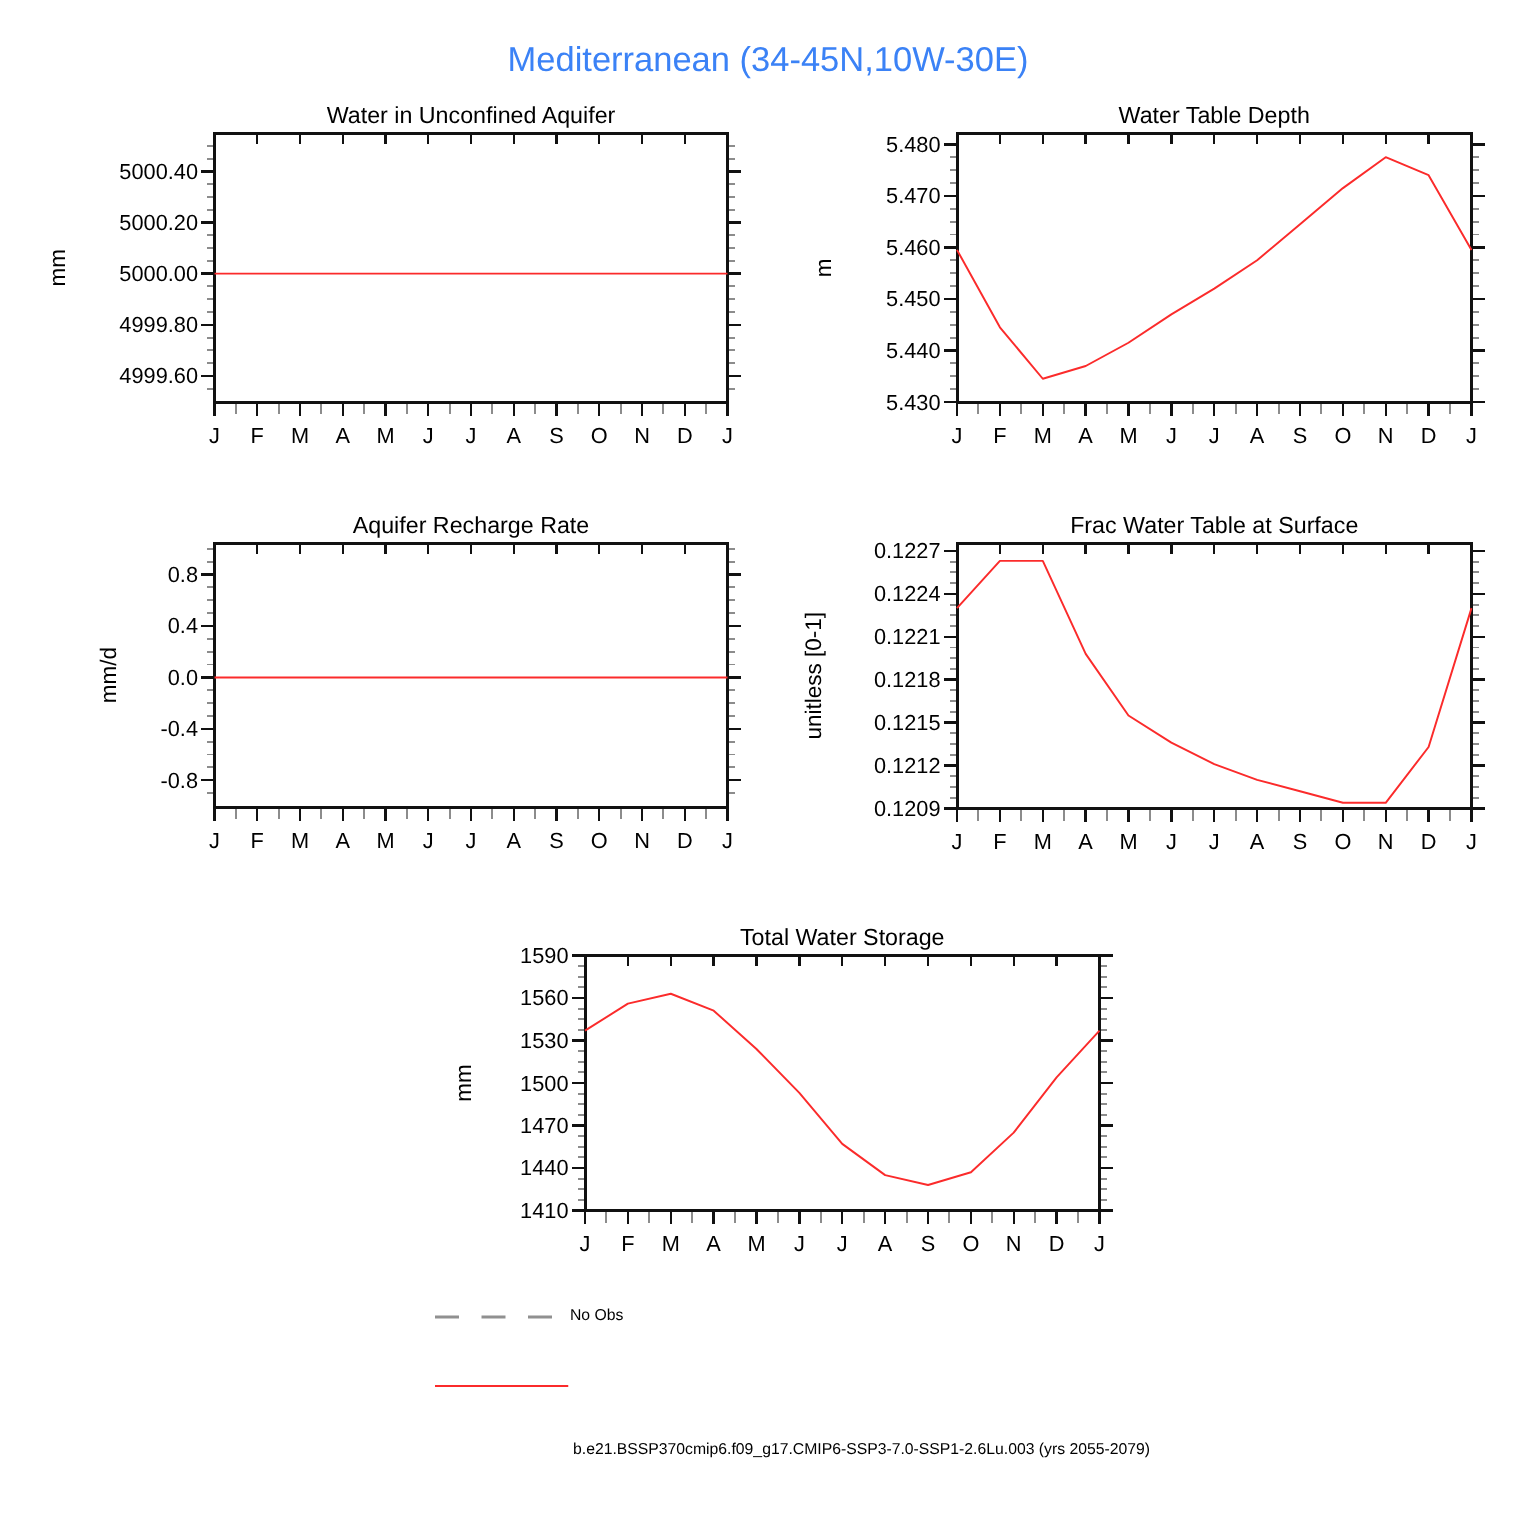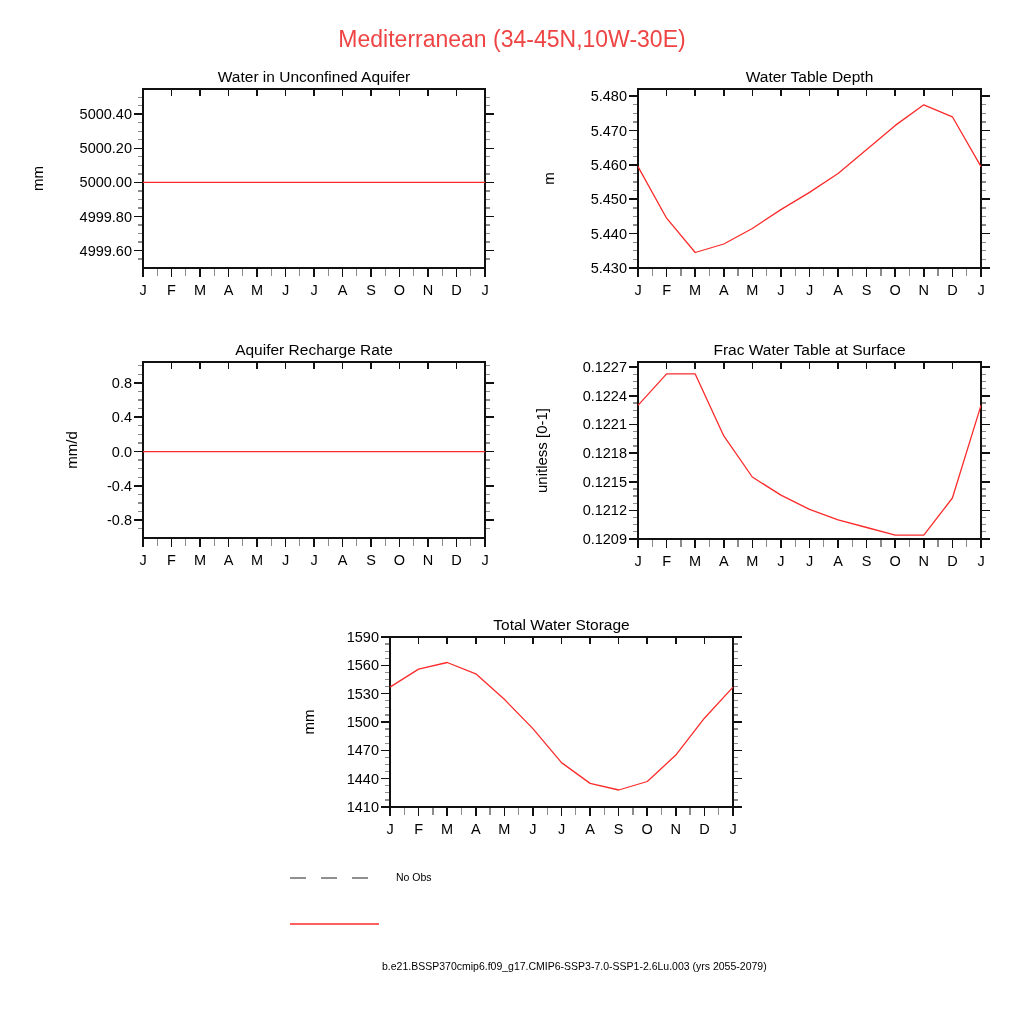--- a/index.html
+++ b/index.html
@@ -5,21 +5,21 @@
   html,body{margin:0;padding:0;background:#ffffff;}
   #canvas{
     position:relative;
     width:1024px;height:1024px;
     background:#ffffff;
     font-family:"Liberation Sans", sans-serif;
     overflow:hidden;
   }
   .main-title{
     position:absolute;left:0;top:26px;width:1024px;
-    text-align:center;font-size:23px;color:#ef4444;
+    text-align:center;font-size:23px;color:#3b82f6;
   }
   .chart-svg{position:absolute;}
   svg text{font-family:"Liberation Sans", sans-serif;fill:#000;}
   .legend-label{
     position:absolute;font-size:10.5px;color:#000;white-space:nowrap;
   }
   .legend-line-svg{position:absolute;}
 </style>
 </head>
 <body>
@@ -565,21 +565,21 @@
         <polyline points="130.0,86.1 158.6,68.1 187.2,61.5 215.8,72.8 244.3,98.3 272.9,127.6 301.5,161.6 330.1,182.4 358.7,189.0 387.3,180.5 415.8,154.1 444.4,117.2 473.0,86.1" fill="none" stroke="#fb2b2b" stroke-width="1.3" stroke-linejoin="round"></polyline>
         <text x="301.5" y="29" text-anchor="middle" font-size="15.5">Total Water Storage</text>
         <text transform="translate(54,121) rotate(-90)" text-anchor="middle" font-size="15">mm</text>
       </svg>
     </div>
 
   <div>
     <svg class="legend-line-svg" style="left:290px;top:875px" width="84" height="6">
       <line id="no-obs-line" x1="0" y1="3" x2="84" y2="3" stroke-width="2" stroke-dasharray="16 15" stroke="#909090"></line>
     </svg>
-    <div class="legend-label" style="left:396px;top:871px">No Obs</div>
+    <div class="legend-label" style="left:380px;top:871px">No Obs</div>
 
     <svg class="legend-line-svg" style="left:290px;top:921px" width="89" height="6">
       <line id="series-line" x1="0" y1="3" x2="89" y2="3" stroke-width="1.3" stroke="#fb2b2b"></line>
     </svg>
     <div class="legend-label" style="left:382px;top:960px">b.e21.BSSP370cmip6.f09_g17.CMIP6-SSP3-7.0-SSP1-2.6Lu.003 (yrs 2055-2079)</div>
   </div>
 
 </div>
 
 </body></html>

